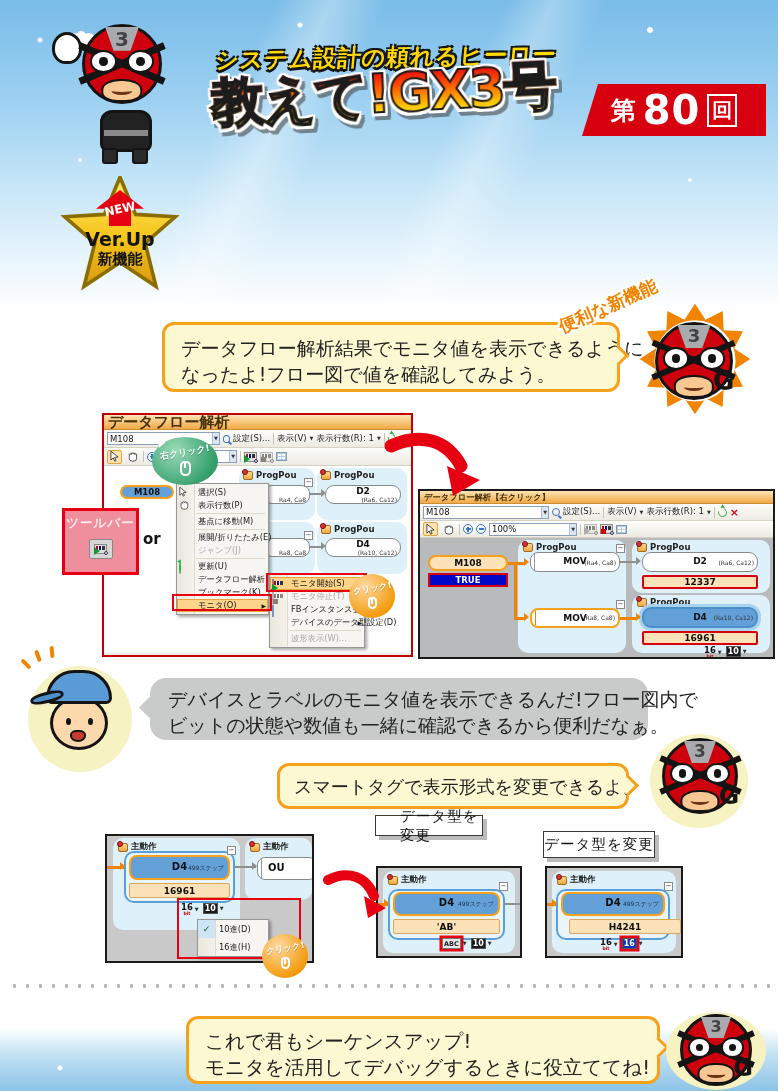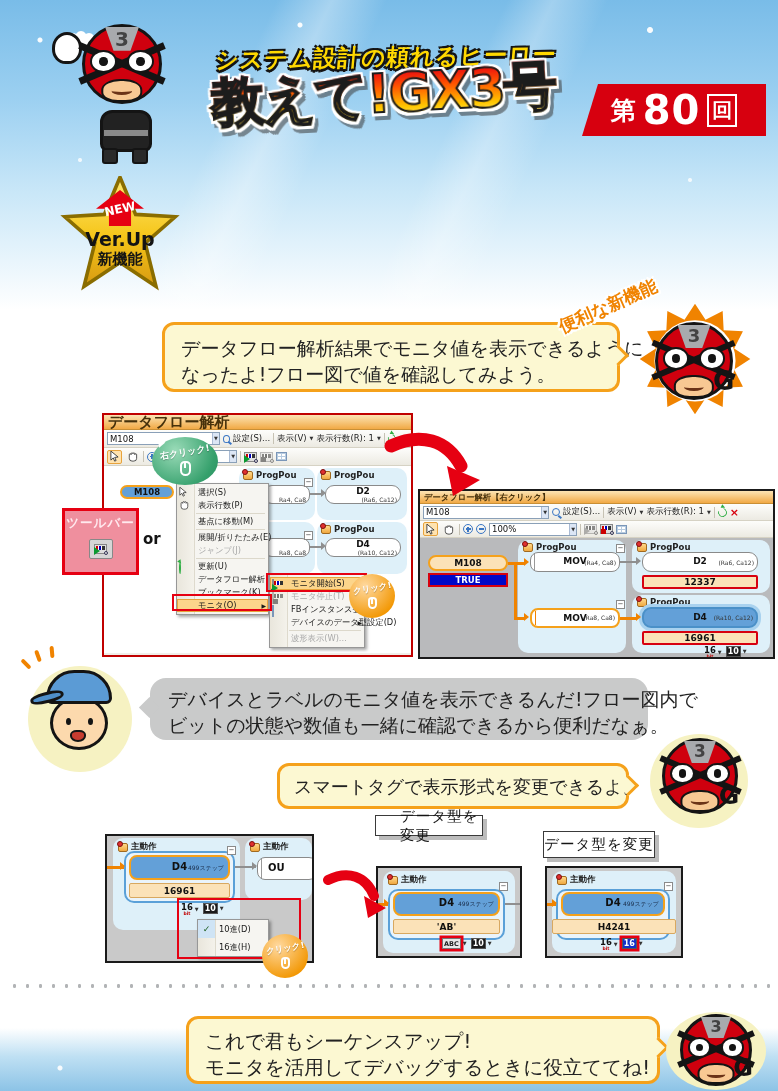--- a/index.html
+++ b/index.html
@@ -786,21 +786,21 @@
     <div style="position:relative;width:134px;height:88px;overflow:hidden;">
       <div class="gpanel" style="left:5px;top:3px;width:124px;height:82px;"></div>
       <div class="ghead" style="left:10px;top:6px;">
           <span class="pou-ic"></span>
           <span>主動作</span>
         </div>
       <div style="position:absolute;left:9px;top:21px;width:114px;height:51px;border:2px solid #5aa0d8;border-radius:10px;background:#eaf4fb;"></div>
       <div class="nodebox blue orangebrd" style="left:14px;top:24px;width:104px;height:24px;line-height:18px;font-size:10px;">
         <span>D4</span><span class="steps">499ステップ</span>
       </div>
-      <div class="valbox soft" style="left:5px;top:51px;width:124px;height:15px;">
+      <div class="valbox soft" style="left:22px;top:51px;width:112px;height:15px;">
           <span>H4241</span>
         </div>
       <div class="mbox" style="left:117px;top:14px;">
           <span>−</span>
         </div>
       <div class="hl or" style="left:0;top:35px;width:9px;"></div>
       <div class="tri or" style="left:5px;top:31px;"></div>
       <div class="tagwrap" style="left:53px;top:70px;">
         <span class="tagunit">
           <span class="tagbits">

